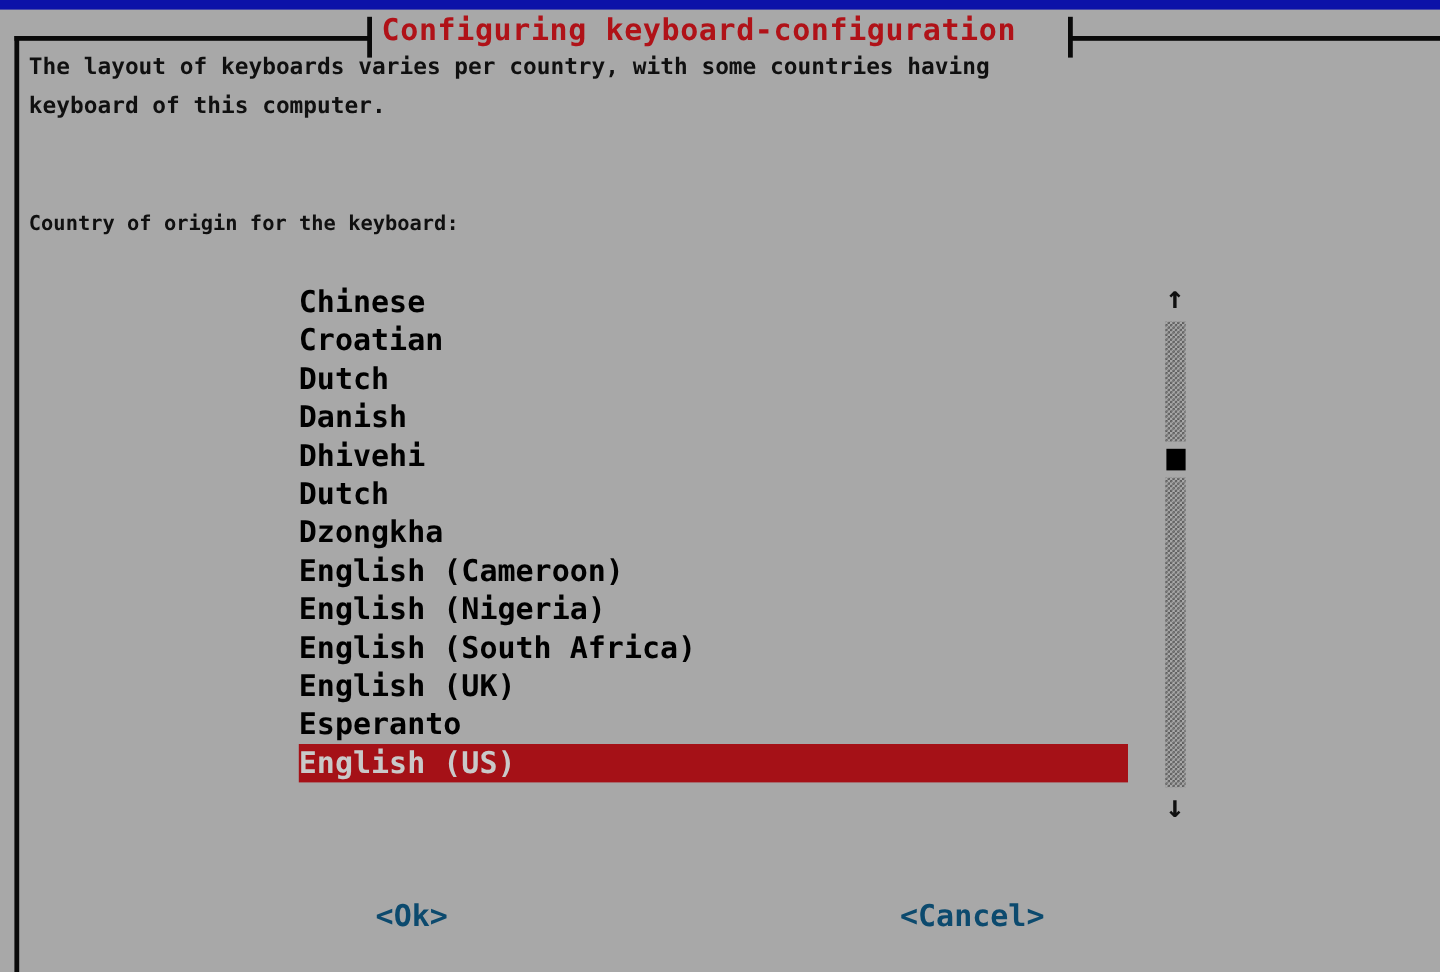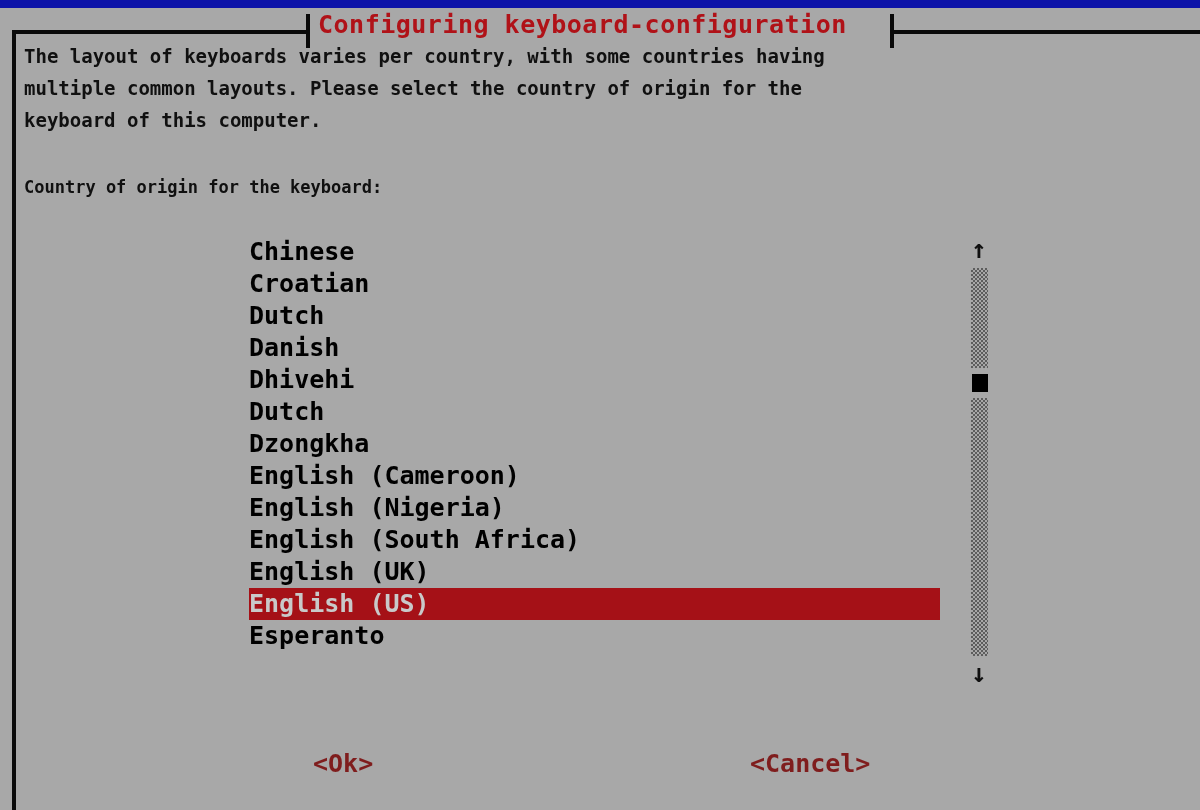--- a/index.html
+++ b/index.html
@@ -175,21 +175,21 @@
     height: 18px;
     background: #000000;
   }
 
   
   .btn {
     position: absolute;
     top: 740px;
     font-size: 25px;
     font-weight: bold;
-    color: #7f1d1d;
+    color: #0c4a6e;
     white-space: pre;
     line-height: 32px;
   }
   #btn-ok     { left: 313px; }
   #btn-cancel { left: 750px; }
 </style>
 </head>
 <body>
 
 <div id="screen">
@@ -199,40 +199,39 @@
     <div class="frame-left"></div>
     <div class="frame-top-left"></div>
     <div class="frame-top-right"></div>
     <div class="frame-tick left"></div>
     <div class="frame-tick right"></div>
 
     <div id="title">Configuring keyboard-configuration</div>
 
     <div id="prose">
       <div class="line">The layout of keyboards varies per country, with some countries having</div>
-      <div class="line">multiple common layouts. Please select the country of origin for the</div>
       <div class="line">keyboard of this computer.</div>
     </div>
 
     <div id="prompt">Country of origin for the keyboard:</div>
 
     <div id="list">
         <div class="row">Chinese</div>
         <div class="row">Croatian</div>
         <div class="row">Dutch</div>
         <div class="row">Danish</div>
         <div class="row">Dhivehi</div>
         <div class="row">Dutch</div>
         <div class="row">Dzongkha</div>
         <div class="row">English (Cameroon)</div>
         <div class="row">English (Nigeria)</div>
         <div class="row">English (South Africa)</div>
         <div class="row">English (UK)</div>
+        <div class="row">Esperanto</div>
         <div class="row selected">English (US)</div>
-        <div class="row">Esperanto</div>
       </div>
 
     <div id="scrollbar">
       <div class="sb-arrow up">↑</div>
       <div class="sb-track upper"></div>
       <div class="sb-thumb"></div>
       <div class="sb-track lower"></div>
       <div class="sb-arrow down">↓</div>
     </div>
 

